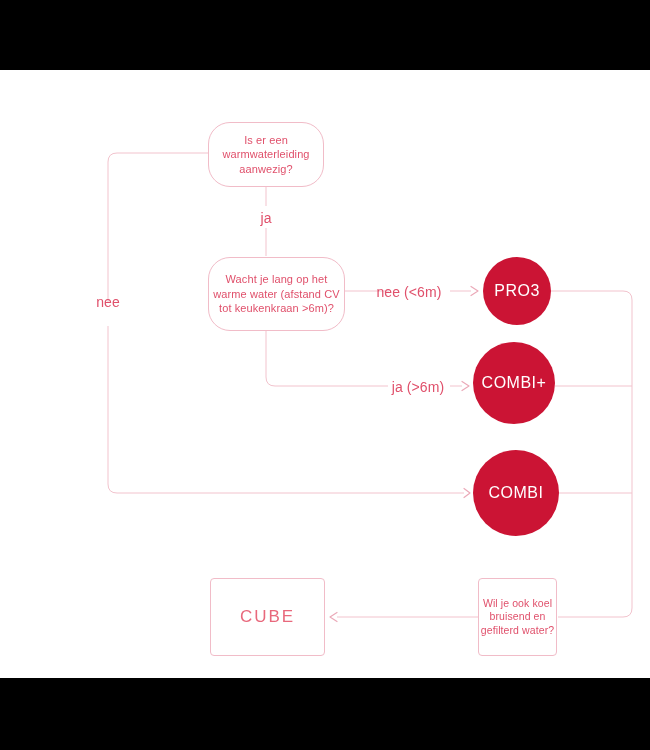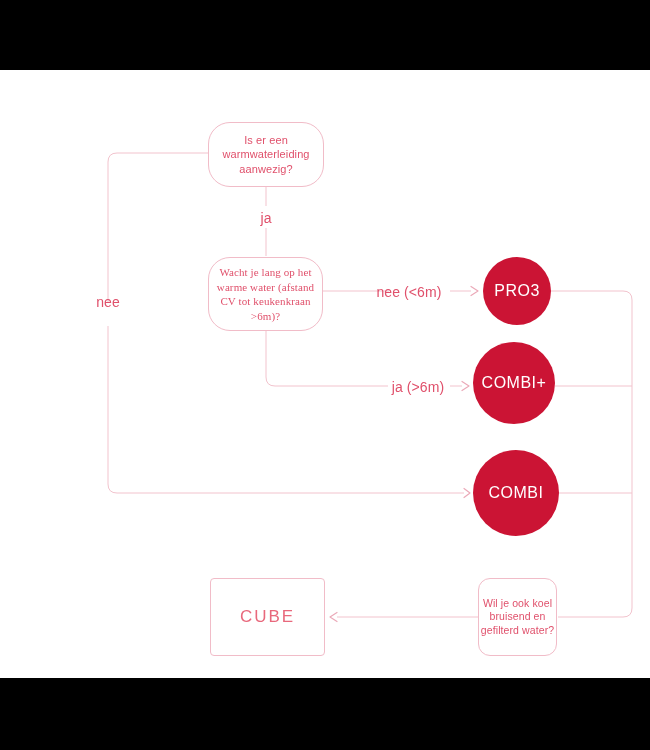--- a/index.html
+++ b/index.html
@@ -16,22 +16,22 @@
   .wire{fill:none;stroke:var(--line-pink,#f2c3cd);stroke-width:1;}
   .arrowhead{fill:none;stroke:var(--arrow-pink,#eba9b8);stroke-width:1.2;stroke-linecap:round;stroke-linejoin:round;}
 
   .qbox{
     position:absolute;box-sizing:border-box;background:var(--canvas-bg,#fff);
     border:1px solid var(--border-pink,#f1bcc8);border-radius:22px;
     display:flex;align-items:center;justify-content:center;text-align:center;
     color:var(--soft-red,#e0506b);font-size:11px;line-height:14.5px;letter-spacing:.1px;
   }
   #q-box-1{left:208px;top:122px;width:116px;height:65px;padding:0 4px;}
-  #q-box-2{left:208px;top:257px;width:115px;height:74px;padding:1px 4px;font-family:Liberation Serif, serif;}
-  #q-box-3{left:478px;top:578px;width:79px;height:78px;padding:0;font-size:10.5px;line-height:13.5px;border-radius:12px;}
+  #q-box-2{left:208px;top:257px;width:137px;height:74px;padding:1px 4px;}
+  #q-box-3{left:478px;top:578px;width:79px;height:78px;padding:0;font-size:10.5px;line-height:13.5px;border-radius:4px;}
   #cube-box{left:210px;top:578px;width:115px;height:78px;border-radius:4px;}
   #cube-box .big-label{font-size:17px;letter-spacing:2px;color:var(--cube-red,#e8687c);}
 
   .pcircle{
     position:absolute;border-radius:50%;background:var(--brand-red,#cb1434);
     display:flex;align-items:center;justify-content:center;
     color:var(--circle-text,#ffffff);font-size:16px;letter-spacing:.5px;
   }
   #circle-pro3{left:483px;top:257px;width:68px;height:68px;}
   #circle-combiplus{left:473px;top:342px;width:82px;height:82px;}

